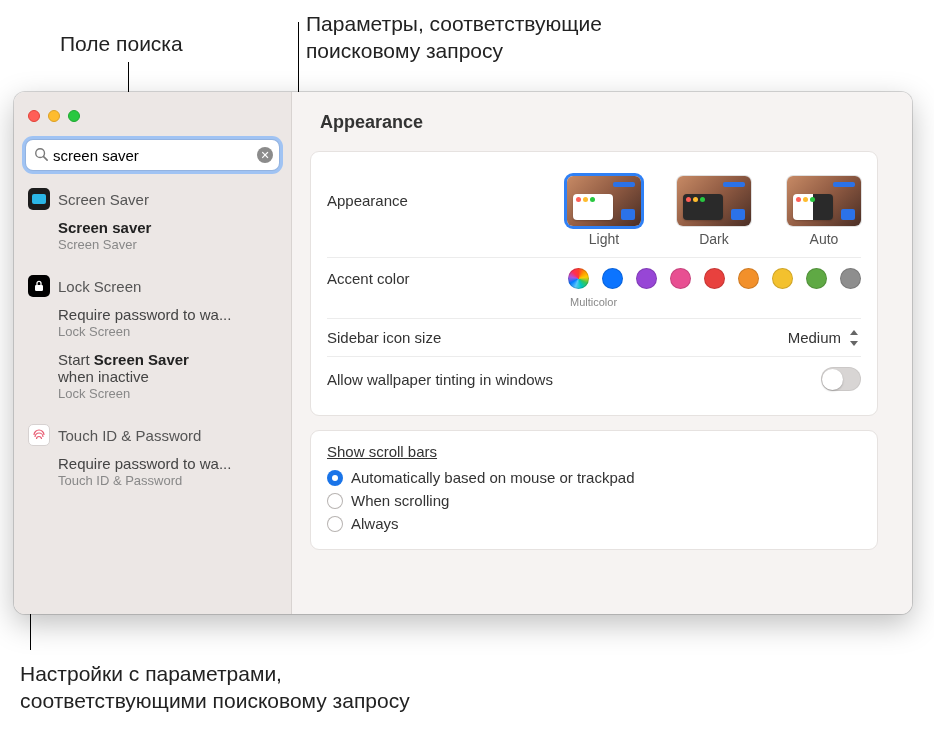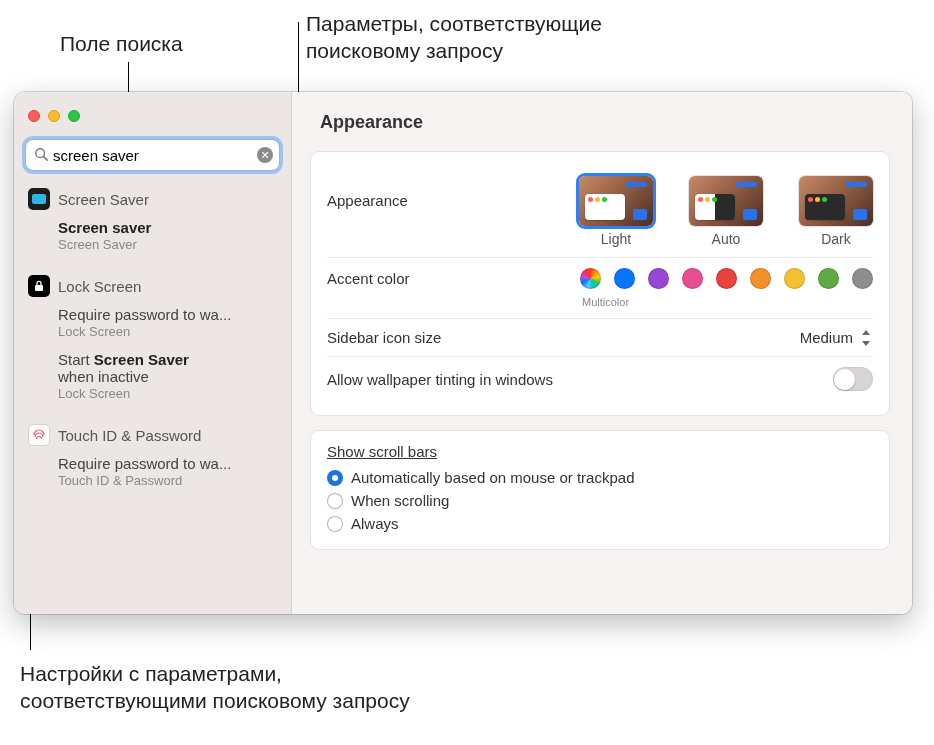--- a/index.html
+++ b/index.html
@@ -97,21 +97,21 @@
   .res-sub-title { font-size:15px; color:#444; }
   .res-sub-caption { font-size:13px; color:#888; margin-top:1px;}
   .res-gap { height:14px; }
   .touchid-icon {
     background:#fff; border:1px solid #d7d2d1;
     display:flex;align-items:center;justify-content:center;
   }
 
   
   .content {
-    flex:1; background:#f6f3f2; overflow:auto; padding:0 4px 10px 0;
+    flex:1; background:#f6f3f2; overflow:auto; padding:0 16px 10px 0;
   }
   .content-header {
     font-size:18px; font-weight:700; color:#333;
     padding:20px 0 18px 28px;
   }
   .panel {
     background:#fff; border:1px solid #e6e2e0;
     border-radius:9px; margin:0 18px 14px 18px;
     padding: 14px 16px;
   }
@@ -321,43 +321,43 @@
                     <span style="background:#28c840"></span>
                   </div>
                 </div>
             </div>
             <div>Light</div>
           </div>
           <div class="app-option">
             <div class="app-thumb bg-light">
               <div class="mini-bar" style="background:#2b72e8"></div>
               <div class="mini-square" style="background:#2b72e8"></div>
+              <div class="mini-window dark">
+                  <div class="mini-traffic">
+                    <span style="background:#ff5f57"></span>
+                    <span style="background:#febc2e"></span>
+                    <span style="background:#28c840"></span>
+                  </div>
+                </div>
+            </div>
+            <div>Dark</div>
+          </div>
+          <div class="app-option">
+            <div class="app-thumb bg-light">
+              <div class="mini-bar" style="background:#2b72e8"></div>
+              <div class="mini-square" style="background:#2b72e8"></div>
               <div class="mini-window" style="background:linear-gradient(90deg,#fff 50%,#2a2a2a 50%)">
                   <div class="mini-traffic">
                     <span style="background:#ff5f57"></span>
                     <span style="background:#febc2e"></span>
                     <span style="background:#28c840"></span>
                   </div>
                 </div>
             </div>
             <div>Auto</div>
-          </div>
-          <div class="app-option">
-            <div class="app-thumb bg-light">
-              <div class="mini-bar" style="background:#2b72e8"></div>
-              <div class="mini-square" style="background:#2b72e8"></div>
-              <div class="mini-window dark">
-                  <div class="mini-traffic">
-                    <span style="background:#ff5f57"></span>
-                    <span style="background:#febc2e"></span>
-                    <span style="background:#28c840"></span>
-                  </div>
-                </div>
-            </div>
-            <div>Dark</div>
           </div>
         </div>
       </div>
 
       <div class="row" style="align-items:flex-start">
         <div class="row-label" style="padding-top:2px">Accent color</div>
         <div class="row-spacer"></div>
         <div class="accent-wrap">
           <div class="accent-row">
             <span class="accent-dot multicolor"></span>

